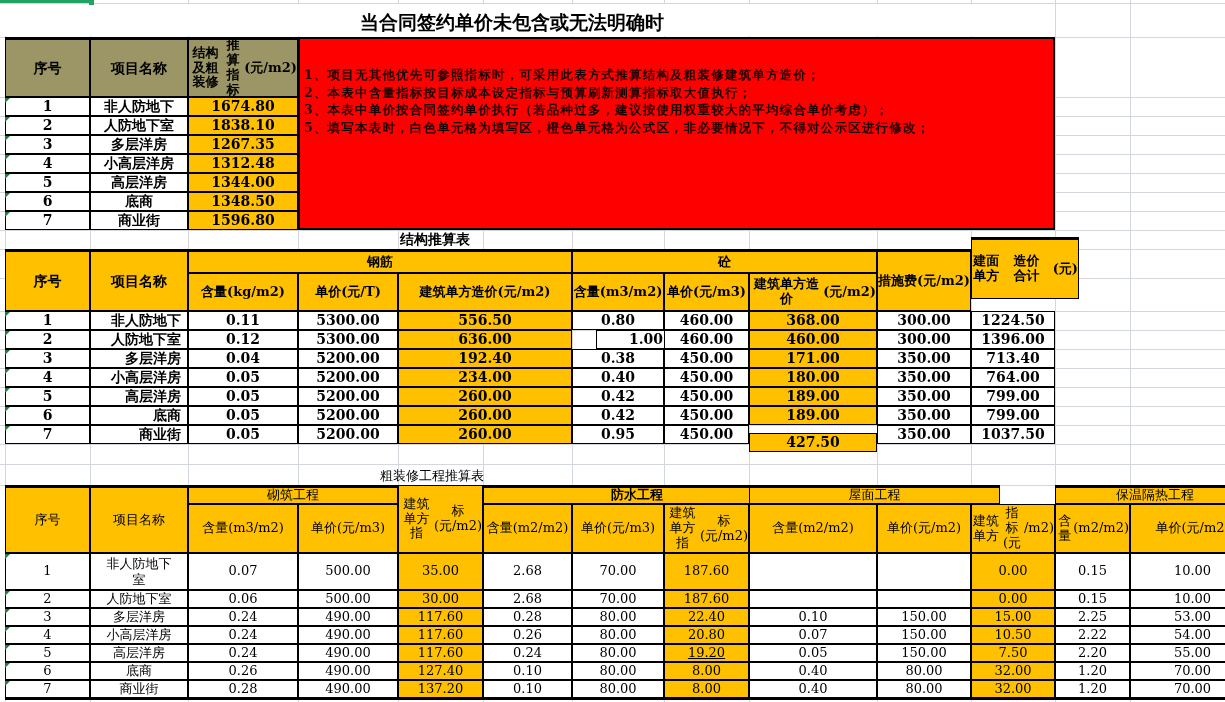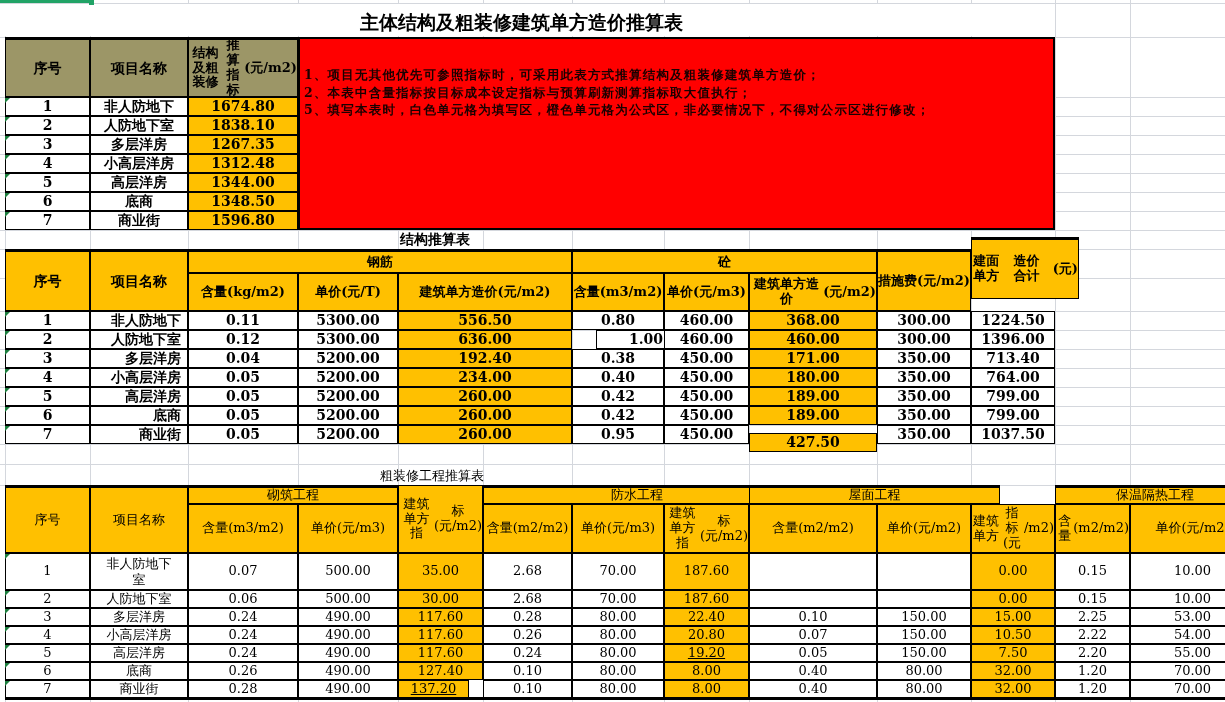--- a/index.html
+++ b/index.html
@@ -75,21 +75,21 @@
     <div class="grid-h" style="top: 368px;"></div>
     <div class="grid-h" style="top: 387px;"></div>
     <div class="grid-h" style="top: 406px;"></div>
     <div class="grid-h" style="top: 425px;"></div>
     <div class="grid-h" style="top: 444px;"></div>
     <div class="grid-h" style="top: 464px;"></div>
     <div class="grid-h" style="top: 485px;"></div>
     <div class="cell wht" style="left: 5px; top: 4px; width: 1050px; height: 32px;"></div>
     <div class="sel-bar"></div>
     <div class="sel-handle"></div>
-    <div class="title" style="left: 360px; top: 10px; font-size: 19px;">主体结构及粗装修建筑单方造价推算表</div>
+    <div class="title" style="left: 360px; top: 10px; font-size: 19px;">当合同签约单价未包含或无法明确时</div>
     <div class="cell b olive bold f14 thick-top" style="left: 5px; top: 37px; width: 85px; height: 60px;">序号</div>
     <div class="cell b olive bold f14 thick-top" style="left: 90px; top: 37px; width: 98px; height: 60px;">项目名称</div>
     <div class="cell b olive bold f13 thick-top" style="left: 188px; top: 37px; width: 110px; height: 60px;">
       <span>结构及粗装修</span>
       <br>
       <span>推算指标</span>
       <br>
       <span>(元/m2)</span>
     </div>
     <div class="cell b wht bold f14" style="left: 5px; top: 97px; width: 85px; height: 19px;">1</div>
@@ -109,20 +109,21 @@
     <div class="cell b org bold f14" style="left: 188px; top: 173px; width: 110px; height: 19px;">1344.00</div>
     <div class="cell b wht bold f14" style="left: 5px; top: 192px; width: 85px; height: 19px;">6</div>
     <div class="cell b wht bold f14" style="left: 90px; top: 192px; width: 98px; height: 19px;">底商</div>
     <div class="cell b org bold f14" style="left: 188px; top: 192px; width: 110px; height: 19px;">1348.50</div>
     <div class="cell b wht bold f14" style="left: 5px; top: 211px; width: 85px; height: 19px;">7</div>
     <div class="cell b wht bold f14" style="left: 90px; top: 211px; width: 98px; height: 19px;">商业街</div>
     <div class="cell b org bold f14" style="left: 188px; top: 211px; width: 110px; height: 19px;">1596.80</div>
     <div class="notes">
       <div>1、项目无其他优先可参照指标时，可采用此表方式推算结构及粗装修建筑单方造价；</div>
       <div>2、本表中含量指标按目标成本设定指标与预算刷新测算指标取大值执行；</div>
+      <div>3、本表中单价按合同签约单价执行（若品种过多，建议按使用权重较大的平均综合单价考虑）；</div>
       <div>5、填写本表时，白色单元格为填写区，橙色单元格为公式区，非必要情况下，不得对公示区进行修改；</div>
     </div>
     <div class="title" style="left: 400px; top: 231px; font-size: 14px;">结构推算表</div>
     <div class="cell b org bold f14 thick-top" style="left: 5px; top: 249px; width: 85px; height: 62px;">序号</div>
     <div class="cell b org bold f14 thick-top" style="left: 90px; top: 249px; width: 98px; height: 62px;">项目名称</div>
     <div class="cell b org bold f13 thick-top" style="left: 188px; top: 249px; width: 384px; height: 24px;">钢筋</div>
     <div class="cell b org bold f13 thick-top" style="left: 572px; top: 249px; width: 305px; height: 24px;">砼</div>
     <div class="cell b org bold f13" style="left: 188px; top: 273px; width: 110px; height: 38px;">含量(kg/m2)</div>
     <div class="cell b org bold f13" style="left: 298px; top: 273px; width: 100px; height: 38px;">单价(元/T)</div>
     <div class="cell b org bold f13" style="left: 398px; top: 273px; width: 174px; height: 38px;">建筑单方造价(元/m2)</div>
@@ -221,21 +222,21 @@
     <div class="cell b bold f14 wht" style="left: 572px; top: 425px; width: 92px; height: 19px;">0.95</div>
     <div class="cell b bold f14 wht" style="left: 664px; top: 425px; width: 85px; height: 19px;">450.00</div>
     <div class="cell b bold f14 org" style="left: 749px; top: 425px; width: 128px; height: 19px; margin-top: 8px;">427.50</div>
     <div class="cell b bold f14 wht" style="left: 877px; top: 425px; width: 94px; height: 19px;">350.00</div>
     <div class="cell b bold f14 wht" style="left: 971px; top: 425px; width: 84px; height: 19px;">1037.50</div>
     <div class="title" style="left: 380px; top: 467px; font-size: 13px; font-weight: normal;">粗装修工程推算表</div>
     <div class="cell b org thin f13 thick-top" style="left: 5px; top: 485px; width: 85px; height: 68px;">序号</div>
     <div class="cell b org thin f13 thick-top" style="left: 90px; top: 485px; width: 98px; height: 68px;">项目名称</div>
     <div class="cell b org thin f13 thick-top" style="left: 188px; top: 485px; width: 210px; height: 19px;">砌筑工程</div>
     <div class="cell b org thin f13 thick-top" style="left: 398px; top: 485px; width: 85px; height: 19px;"></div>
-    <div class="cell b org thin f13 thick-top" style="left: 483px; top: 485px; width: 308px; height: 19px;">防水工程</div>
+    <div class="cell b org thin f13 thick-top" style="left: 483px; top: 485px; width: 308px; height: 19px; font-weight: bold;">防水工程</div>
     <div class="cell b org thin f13 thick-top" style="left: 749px; top: 485px; width: 251px; height: 19px;">屋面工程</div>
     <div class="cell b org thin f13 thick-top" style="left: 1055px; top: 485px; width: 200px; height: 19px;">保温隔热工程</div>
     <div class="cell b org thin f13" style="left: 188px; top: 504px; width: 110px; height: 49px;">含量(m3/m2)</div>
     <div class="cell b org thin f13" style="left: 298px; top: 504px; width: 100px; height: 49px;">单价(元/m3)</div>
     <div class="cell b org thin f13" style="left: 398px; top: 485px; width: 85px; height: 68px;">
       <span>建筑单方指</span>
       <br>
       <span>标(元/m2)</span>
     </div>
     <div class="cell b org thin f13" style="left: 483px; top: 504px; width: 89px; height: 49px;">
@@ -343,21 +344,21 @@
     <div class="cell b thin f13 org" style="left: 664px; top: 662px; width: 85px; height: 18px;">8.00</div>
     <div class="cell b thin f13 wht" style="left: 749px; top: 662px; width: 128px; height: 18px;">0.40</div>
     <div class="cell b thin f13 wht" style="left: 877px; top: 662px; width: 94px; height: 18px;">80.00</div>
     <div class="cell b thin f13 org" style="left: 971px; top: 662px; width: 84px; height: 18px;">32.00</div>
     <div class="cell b thin f13 wht" style="left: 1055px; top: 662px; width: 75px; height: 18px;">1.20</div>
     <div class="cell b thin f13 wht" style="left: 1130px; top: 662px; width: 125px; height: 18px;">70.00</div>
     <div class="cell b thin f13 wht" style="left: 5px; top: 680px; width: 85px; height: 18px;">7</div>
     <div class="cell b thin f13 wht" style="left: 90px; top: 680px; width: 98px; height: 18px;">商业街</div>
     <div class="cell b thin f13 wht" style="left: 188px; top: 680px; width: 110px; height: 18px;">0.28</div>
     <div class="cell b thin f13 wht" style="left: 298px; top: 680px; width: 100px; height: 18px;">490.00</div>
-    <div class="cell b thin f13 org" style="left: 398px; top: 680px; width: 71px; height: 18px; text-decoration: underline;">137.20</div>
+    <div class="cell b thin f13 org" style="left: 398px; top: 680px; width: 85px; height: 18px;">137.20</div>
     <div class="cell b thin f13 wht" style="left: 483px; top: 680px; width: 89px; height: 18px;">0.10</div>
     <div class="cell b thin f13 wht" style="left: 572px; top: 680px; width: 92px; height: 18px;">80.00</div>
     <div class="cell b thin f13 org" style="left: 664px; top: 680px; width: 85px; height: 18px;">8.00</div>
     <div class="cell b thin f13 wht" style="left: 749px; top: 680px; width: 128px; height: 18px;">0.40</div>
     <div class="cell b thin f13 wht" style="left: 877px; top: 680px; width: 94px; height: 18px;">80.00</div>
     <div class="cell b thin f13 org" style="left: 971px; top: 680px; width: 84px; height: 18px;">32.00</div>
     <div class="cell b thin f13 wht" style="left: 1055px; top: 680px; width: 75px; height: 18px;">1.20</div>
     <div class="cell b thin f13 wht" style="left: 1130px; top: 680px; width: 125px; height: 18px;">70.00</div>
     <div style="position: absolute; left: 5px; top: 697px; width: 1220px; height: 3px; background: rgb(0, 0, 0);"></div>
     <div class="tri" style="left: 5px; top: 98px;"></div>

